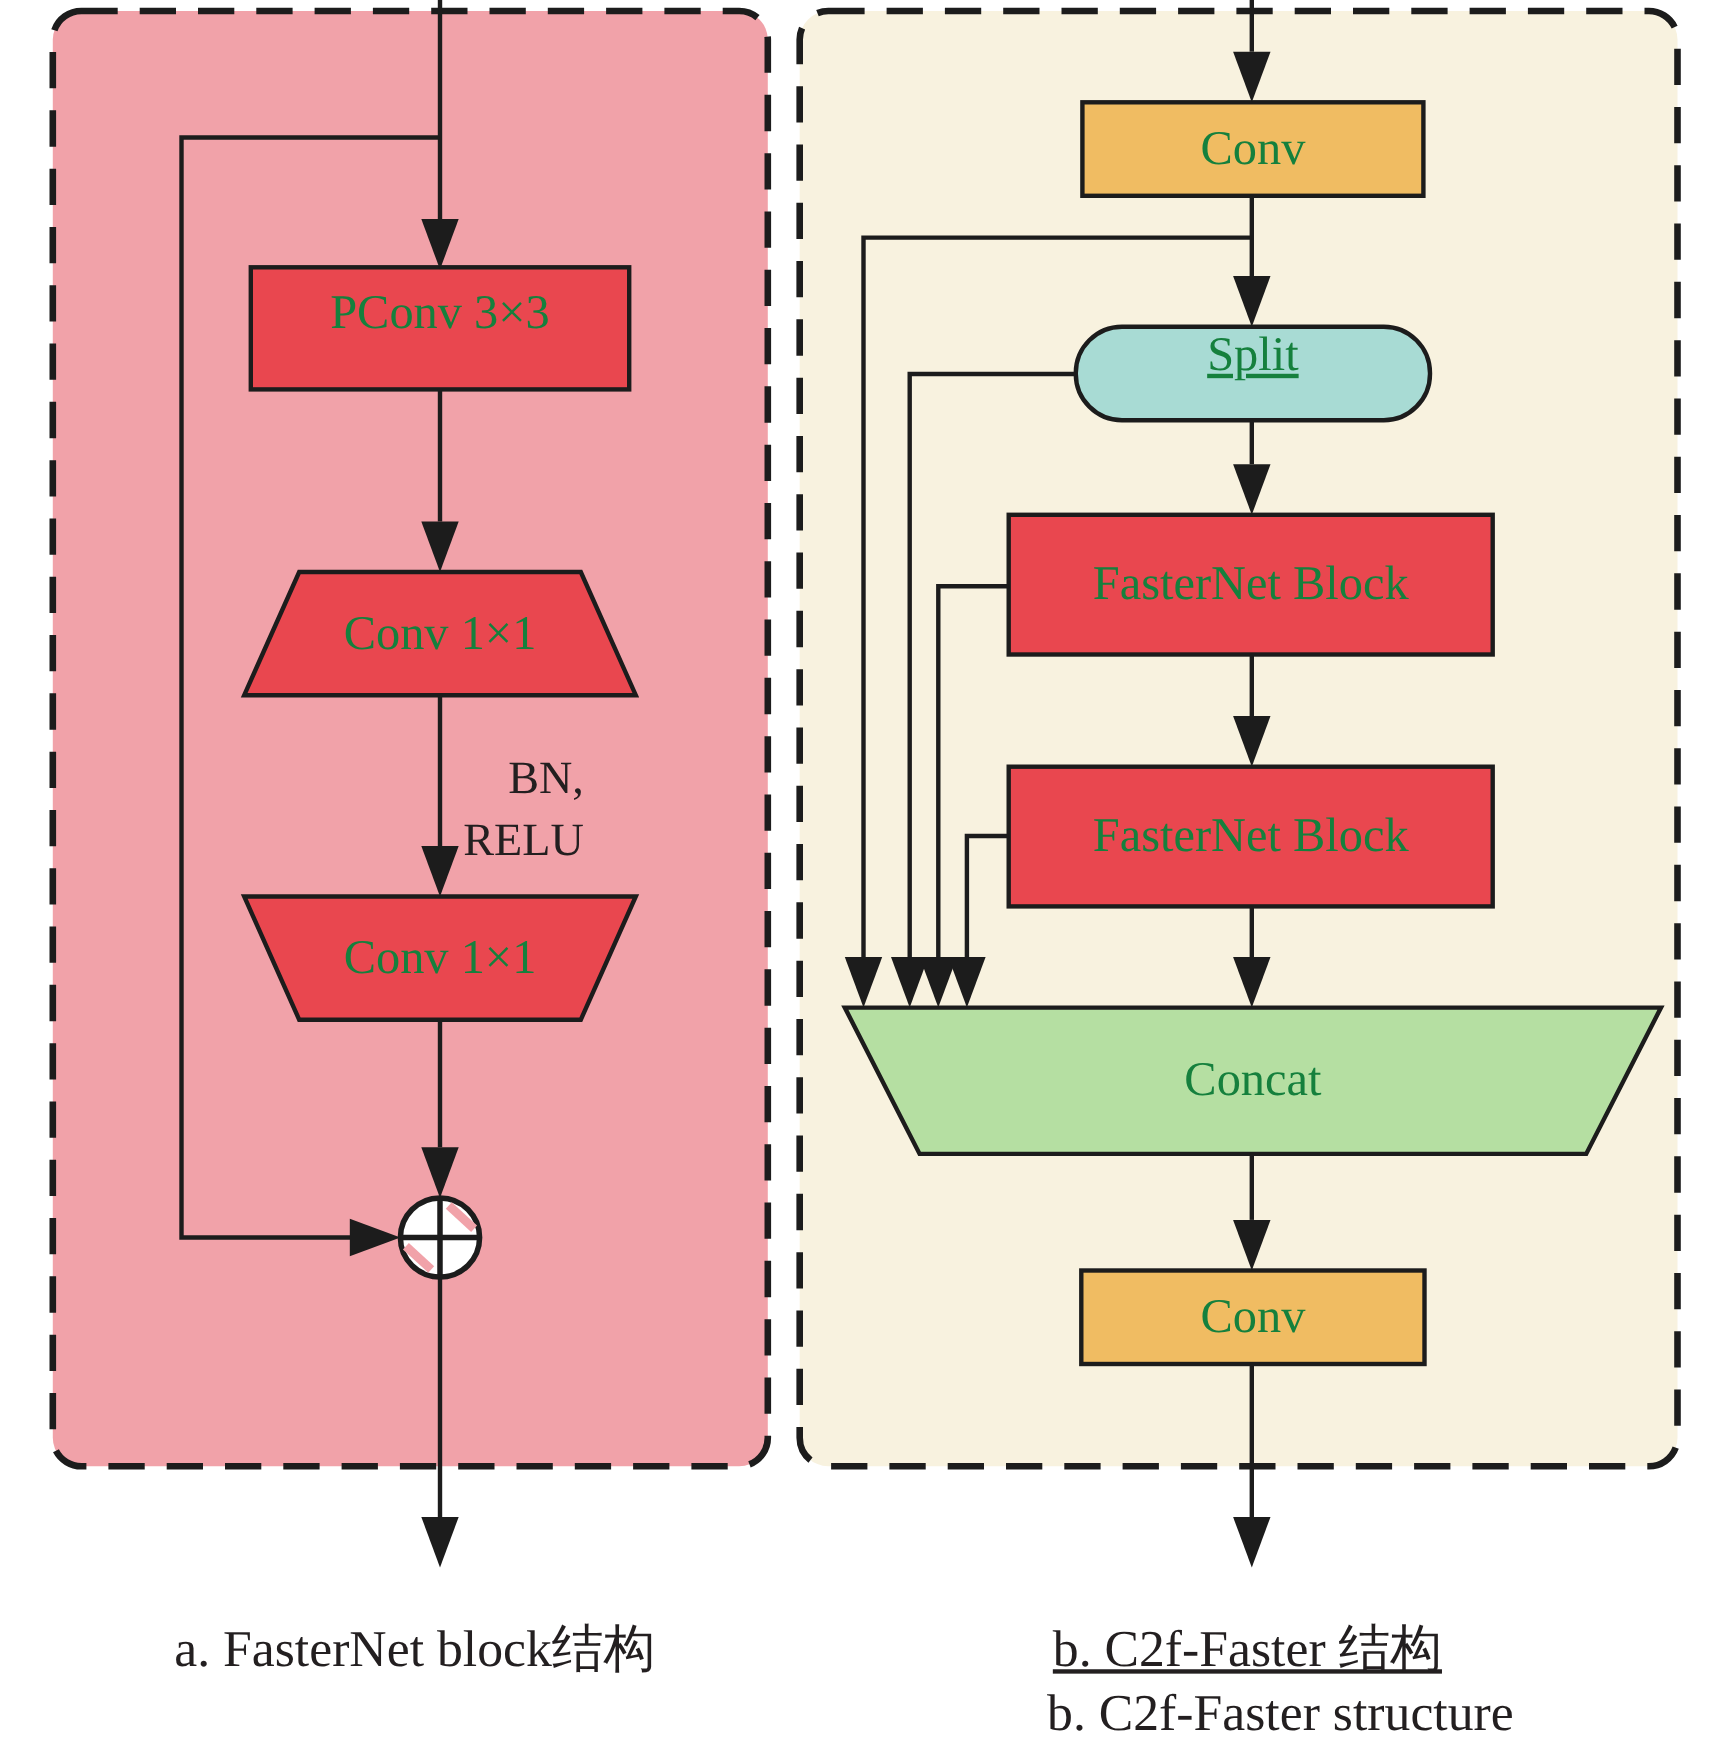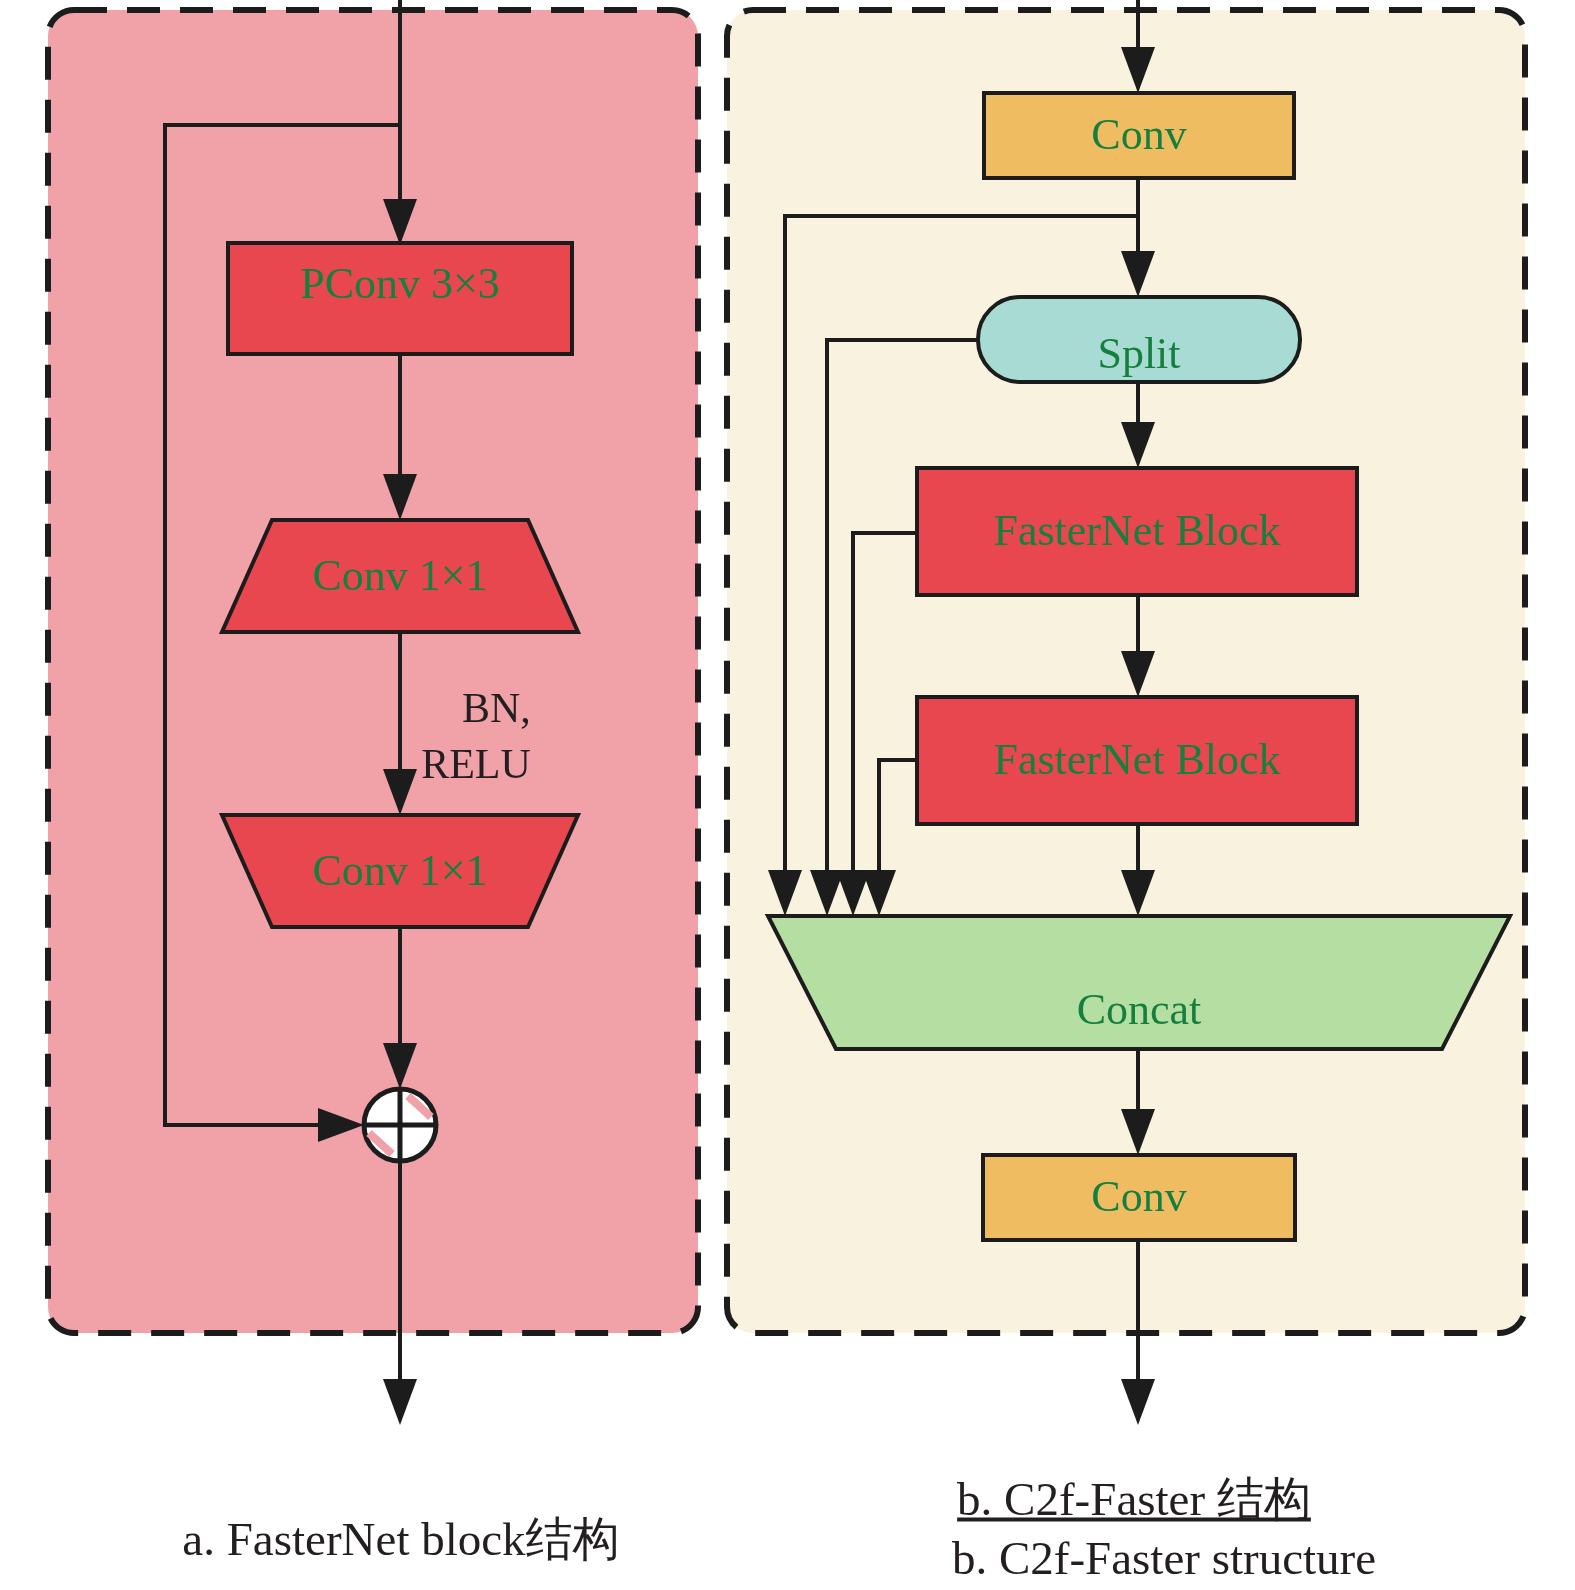--- a/index.html
+++ b/index.html
@@ -109,22 +109,22 @@
 
   <div class="lbl" style="left:400px;top:284px;">PConv 3×3</div>
   <div class="lbl" style="left:400px;top:576px;">Conv 1×1</div>
   <div class="edge-lbl" style="left:476px;top:736px;">
     <span style="display:block">BN,</span>
     <span style="display:block">RELU</span>
   </div>
   <div class="lbl" style="left:400px;top:871px;">Conv 1×1</div>
 
   <div class="lbl" style="left:1139px;top:135px;">Conv</div>
-  <div class="lbl" style="left:1139px;top:354px;">Split</div>
+  <div class="lbl" style="left:1139px;top:323px;text-decoration:underline;">Split</div>
   <div class="lbl" style="left:1137px;top:531px;">FasterNet Block</div>
   <div class="lbl" style="left:1137px;top:760px;">FasterNet Block</div>
-  <div class="lbl" style="left:1139px;top:982px;margin-top:28px;">Concat</div>
+  <div class="lbl" style="left:1139px;top:982px;">Concat</div>
   <div class="lbl" style="left:1139px;top:1197px;">Conv</div>
 
-  <div class="cap" style="left:401px;top:1499px;margin-top:40px;">a. FasterNet block结构</div>
+  <div class="cap" style="left:377px;top:1499px;">a. FasterNet block结构</div>
   <div class="cap" style="left:1134px;top:1499px;text-decoration:underline;">b. C2f-Faster 结构</div>
   <div class="cap" style="left:1164px;top:1558px;">b. C2f-Faster structure</div>
 </div>
 
 </body></html>

